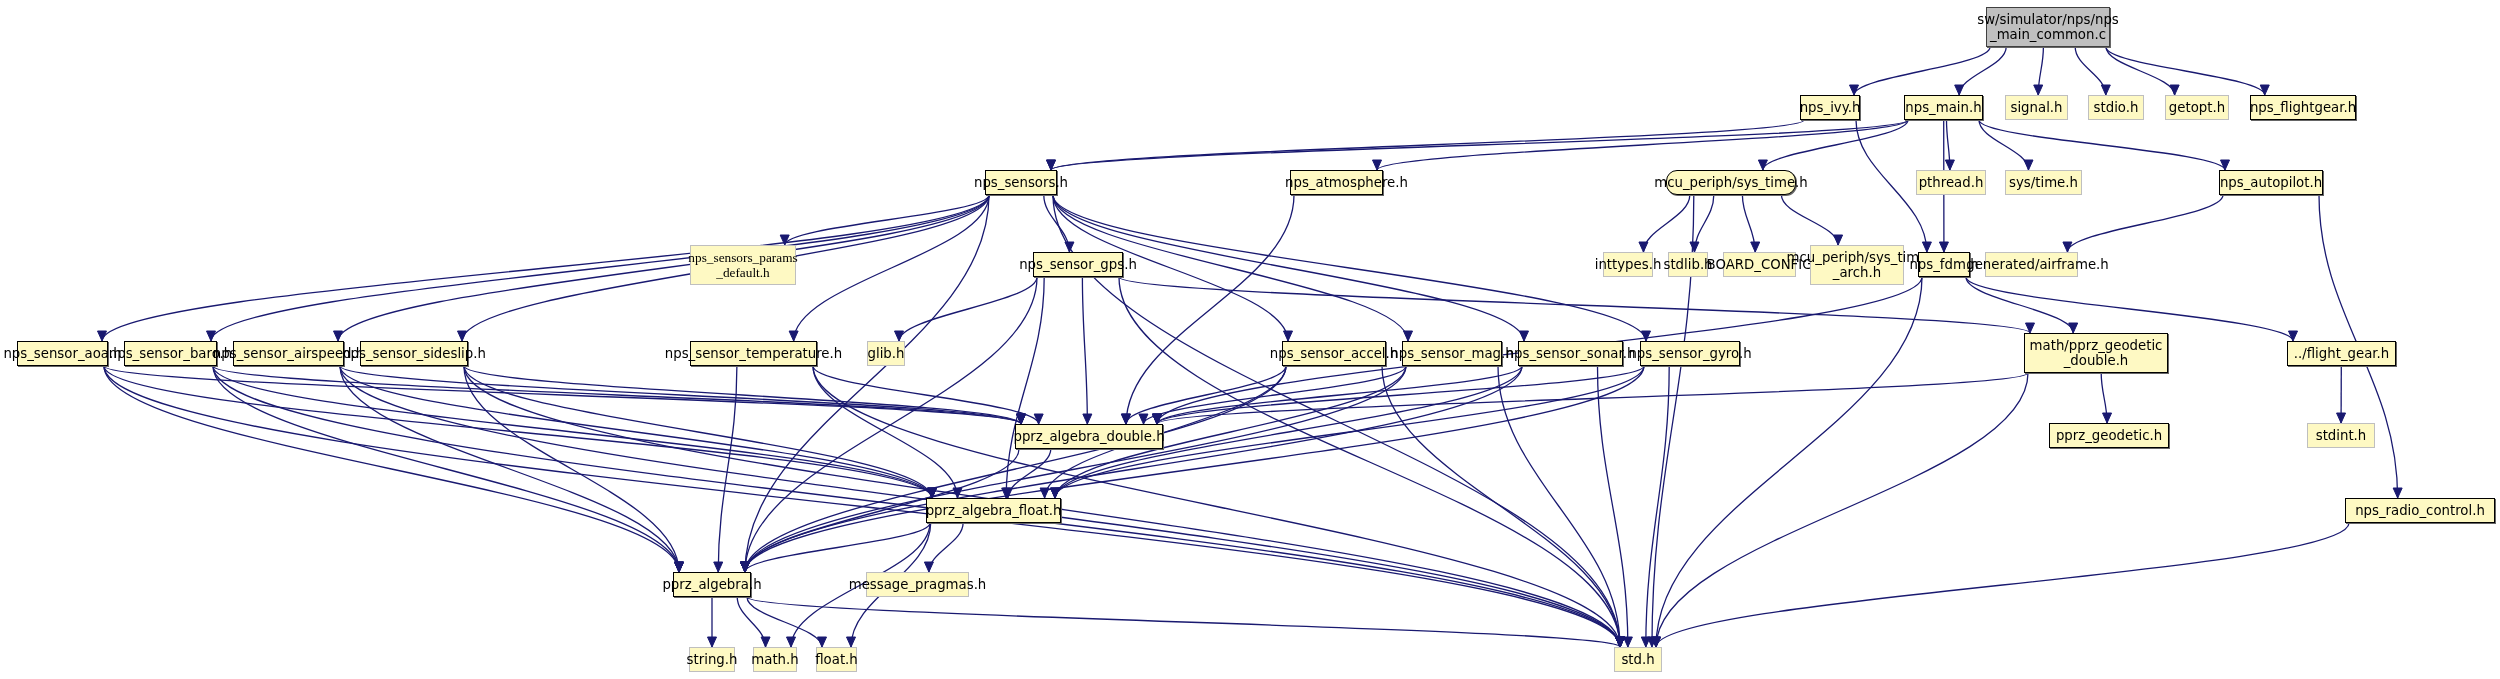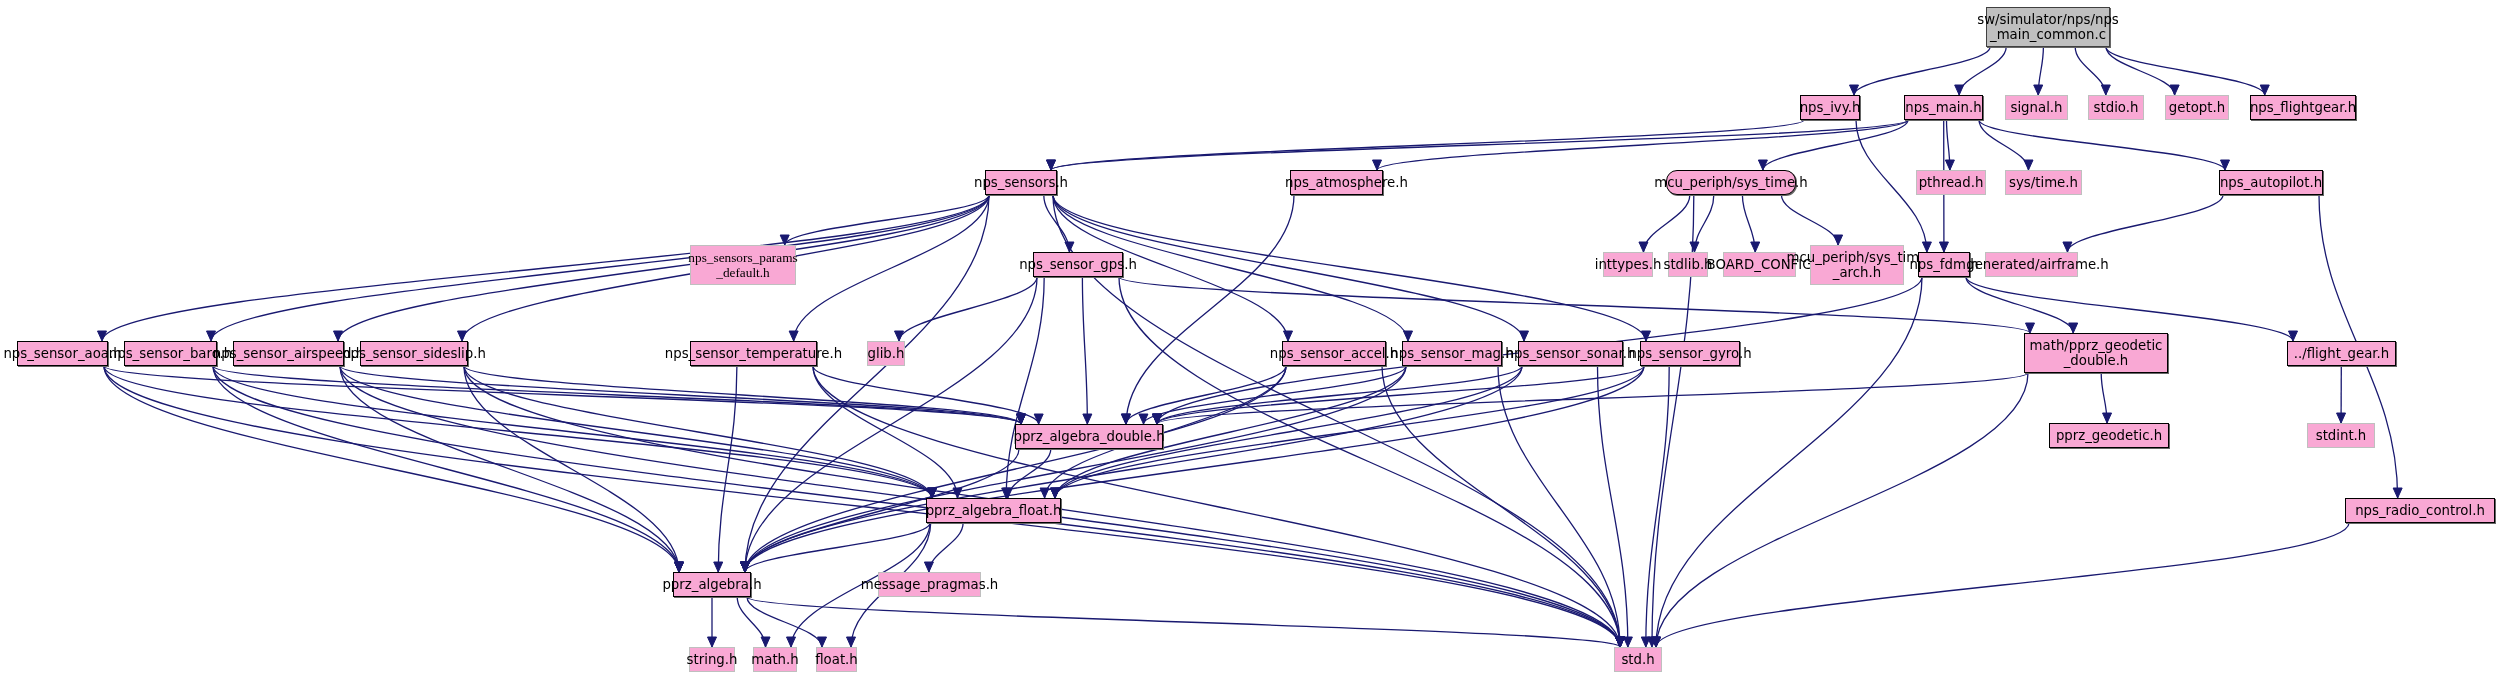--- a/index.html
+++ b/index.html
@@ -1,19 +1,19 @@
 <!DOCTYPE html>
 <html><head>
 <meta charset="utf-8">
 <style>
   html, body { margin: 0; padding: 0; background: #ffffff; }
   body { width: 2500px; height: 679px; position: relative; overflow: hidden;
          font-family: "DejaVu Sans", sans-serif; }
   #graph-canvas { position: absolute; left: 0; top: 0; width: 2500px; height: 679px; }
-  .node { position: absolute; box-sizing: border-box; background: #f9a8d4;
+  .node { position: absolute; box-sizing: border-box; background: #fef9c3;
           border: 1.3px solid #000000; box-shadow: 1px 1px 0 #666;
           display: flex; align-items: center; justify-content: center; text-align: center;
           font-size: 13.3px; line-height: 15px; color: #000; white-space: pre-line;
           cursor: pointer; }
   .node.external { border-color: #bfbfbf; box-shadow: none; color: #000; }
   .node.root { background: #bfbfbf; border-color: #404040; }
   svg .edge { fill: none; stroke: #191970; stroke-width: 1.3; }
   svg .arrow { fill: #191970; stroke: #191970; }
 </style>
 </head>
@@ -259,18 +259,18 @@
 <div class="node" style="left:2287px;top:341px;width:109px;height:25px;text-align:right;">../flight_gear.h</div>
 
 <div class="node" style="left:1015px;top:424px;width:148px;height:25px;">pprz_algebra_double.h</div>
 <div class="node" style="left:2049px;top:423px;width:120px;height:25px;">pprz_geodetic.h</div>
 <div class="node external" style="left:2307px;top:423px;width:68px;height:25px;">stdint.h</div>
 
 <div class="node" style="left:926px;top:498px;width:135px;height:25px;">pprz_algebra_float.h</div>
 <div class="node" style="left:2345px;top:498px;width:150px;height:25px;">nps_radio_control.h</div>
 
 <div class="node" style="left:673px;top:572px;width:78px;height:25px;">pprz_algebra.h</div>
-<div class="node external" style="left:866px;top:572px;width:103px;height:25px;margin-left:12px;">message_pragmas.h</div>
+<div class="node external" style="left:866px;top:572px;width:103px;height:25px;">message_pragmas.h</div>
 
 <div class="node external" style="left:689px;top:647px;width:46px;height:25px;">string.h</div>
 <div class="node external" style="left:753px;top:647px;width:44px;height:25px;">math.h</div>
 <div class="node external" style="left:816px;top:647px;width:41px;height:25px;">float.h</div>
 <div class="node external" style="left:1614px;top:647px;width:48px;height:25px;">std.h</div>
 
 </body></html>

